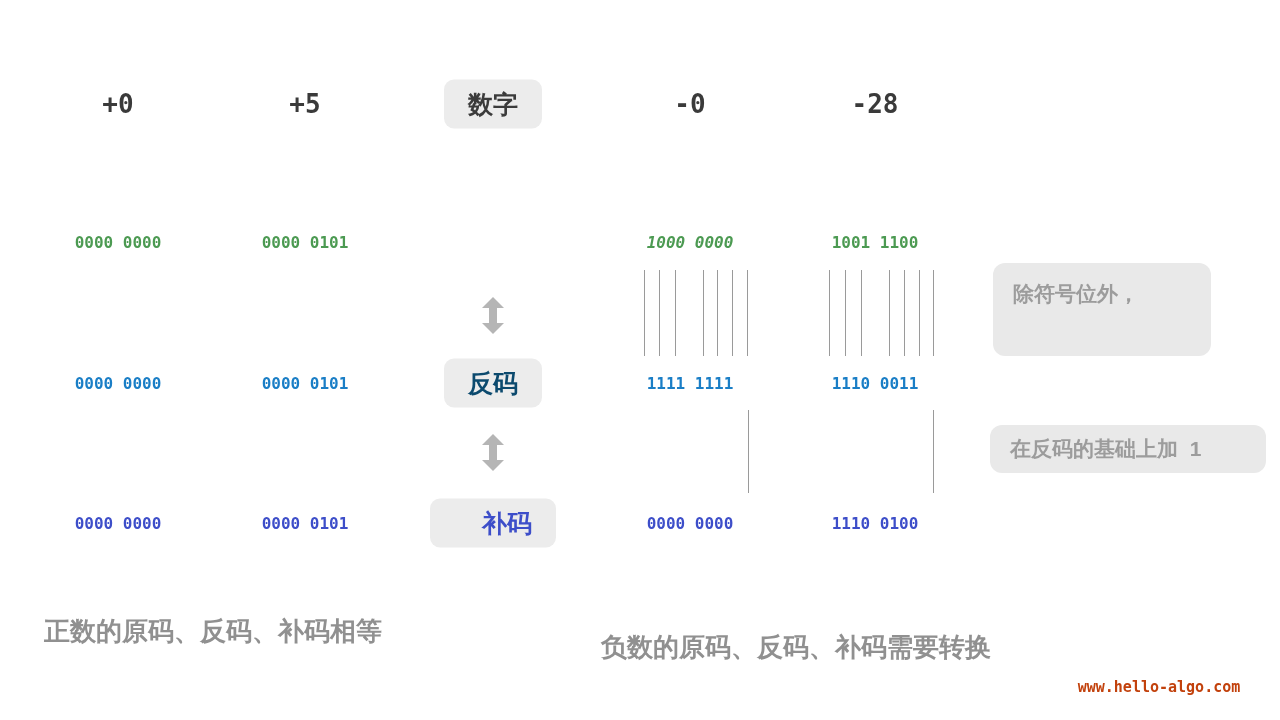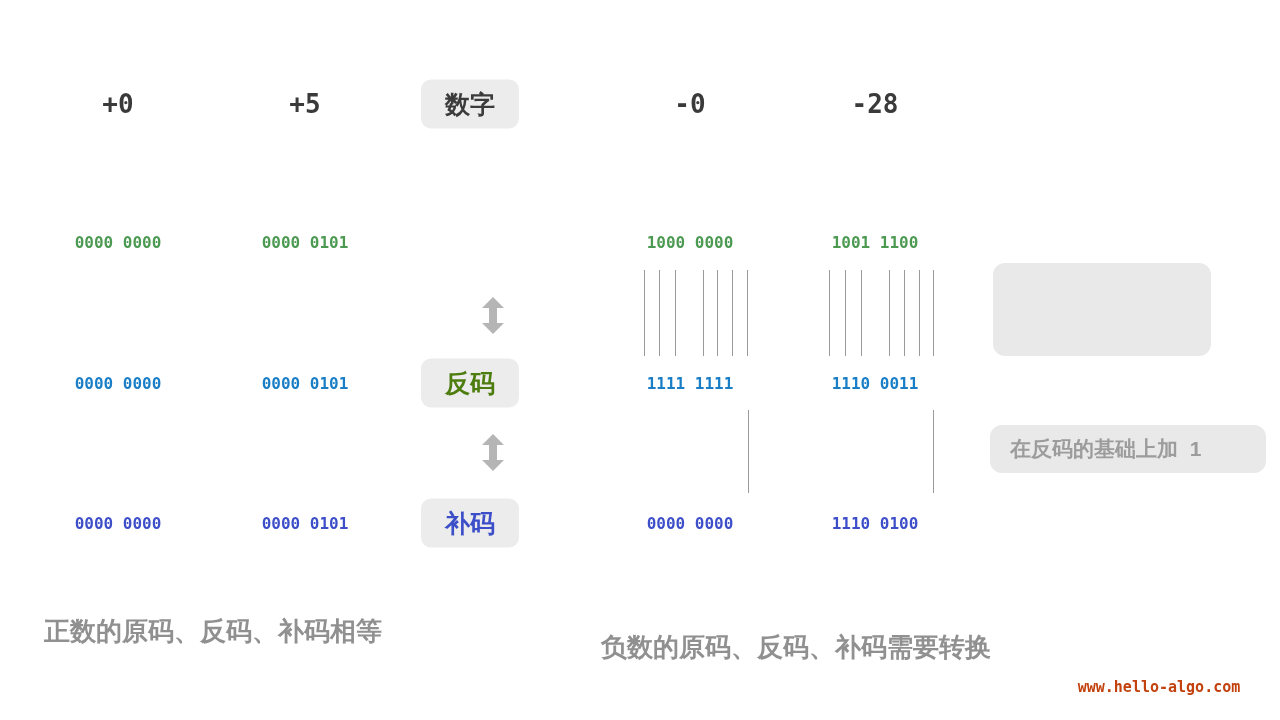--- a/index.html
+++ b/index.html
@@ -10,28 +10,28 @@
   }
   .canvas{position:relative;width:1280px;height:720px;background:#ffffff;overflow:hidden;}
 
   .center{position:absolute;transform:translate(-50%,-50%);white-space:nowrap;}
 
   .mono{font-family:"DejaVu Sans Mono","Liberation Mono",monospace;}
 
   .num-header{font-size:26px;font-weight:bold;color:#3a3a3a;}
 
   .badge{
-    position:absolute;left:470px;transform:translate(-50%,-50%);
+    position:absolute;left:493px;transform:translate(-50%,-50%);
     width:98px;height:49px;line-height:49px;text-align:center;
     background:#ececec;border-radius:10px;
     font-size:25px;font-weight:bold;white-space:nowrap;
   }
   .badge.dark{color:#3b3b3b;}
   .badge.green{color:#4c9a52;}
-  .badge.blue{color:#4d7c0f;}
+  .badge.blue{color:#0c4a6e;}
   .badge.indigo{color:#3d4ec9;}
 
   .bin{font-size:16px;font-weight:bold;letter-spacing:0;}
   .bin.green{color:#4c9a52;}
   .bin.blue{color:#1a7ec6;}
   .bin.indigo{color:#3d4ec9;}
 
   .vline{position:absolute;width:1px;background:#9a9a9a;}
 
   .arrow{position:absolute;left:493px;transform:translateX(-50%);}
@@ -55,21 +55,21 @@
 <div class="canvas">
 
   <div class="center mono num-header" style="left:118px;top:104px;">+0</div>
   <div class="center mono num-header" style="left:305px;top:104px;">+5</div>
   <div class="badge dark" style="top:104px;">数字</div>
   <div class="center mono num-header" style="left:690px;top:104px;">-0</div>
   <div class="center mono num-header" style="left:875px;top:104px;">-28</div>
 
   <div class="center mono bin green" style="left:118px;top:242px;">0000 0000</div>
   <div class="center mono bin green" style="left:305px;top:242px;">0000 0101</div>
-  <div class="center mono bin green" style="left:690px;top:242px;">1000 0000</div>
+  <div class="center mono bin green" style="left:690px;top:242px;font-style:italic;">1000 0000</div>
   <div class="center mono bin green" style="left:875px;top:242px;">1001 1100</div>
 
   <div>
     <div class="vline" style="left:644px;top:270px;height:86px;"></div>
     <div class="vline" style="left:659px;top:270px;height:86px;"></div>
     <div class="vline" style="left:675px;top:270px;height:86px;"></div>
     <div class="vline" style="left:703px;top:270px;height:86px;"></div>
     <div class="vline" style="left:717px;top:270px;height:86px;"></div>
     <div class="vline" style="left:732px;top:270px;height:86px;"></div>
     <div class="vline" style="left:747px;top:270px;height:86px;"></div>
@@ -87,20 +87,21 @@
 
   <div class="arrow" style="top:297px;">
     <svg width="24" height="37" viewBox="0 0 24 37">
       <polygon points="12,0 23,11 1,11" fill="#b5b5b5"></polygon>
       <rect x="8" y="10" width="8" height="17" fill="#b5b5b5"></rect>
       <polygon points="12,37 23,26 1,26" fill="#b5b5b5"></polygon>
     </svg>
   </div>
 
   <div class="note-box note-two" style="left:993px;top:263px;width:218px;height:93px;">
+    <span class="line">除符号位外，</span>
   </div>
 
   <div class="center mono bin blue" style="left:118px;top:383px;">0000 0000</div>
   <div class="center mono bin blue" style="left:305px;top:383px;">0000 0101</div>
   <div class="badge blue" style="top:383px;">反码</div>
   <div class="center mono bin blue" style="left:690px;top:383px;">1111 1111</div>
   <div class="center mono bin blue" style="left:875px;top:383px;">1110 0011</div>
 
   <div>
     <div class="vline" style="left:748px;top:410px;height:83px;"></div>
@@ -112,21 +113,21 @@
       <polygon points="12,0 23,11 1,11" fill="#b5b5b5"></polygon>
       <rect x="8" y="10" width="8" height="17" fill="#b5b5b5"></rect>
       <polygon points="12,37 23,26 1,26" fill="#b5b5b5"></polygon>
     </svg>
   </div>
 
   <div class="note-box note-one" style="left:990px;top:425px;width:276px;height:48px;">在反码的基础上加  1</div>
 
   <div class="center mono bin indigo" style="left:118px;top:523px;">0000 0000</div>
   <div class="center mono bin indigo" style="left:305px;top:523px;">0000 0101</div>
-  <div class="badge indigo" style="top:523px;">补码</div>
+  <div class="badge indigo" style="top:523px;padding-left:28px;">补码</div>
   <div class="center mono bin indigo" style="left:690px;top:523px;">0000 0000</div>
   <div class="center mono bin indigo" style="left:875px;top:523px;">1110 0100</div>
 
   <div class="center caption" style="left:213px;top:631px;">正数的原码、反码、补码相等</div>
   <div class="center caption" style="left:796px;top:647px;">负数的原码、反码、补码需要转换</div>
 
   <div class="center mono watermark" style="left:1159px;top:687px;">www.hello-algo.com</div>
 
 </div>
 

